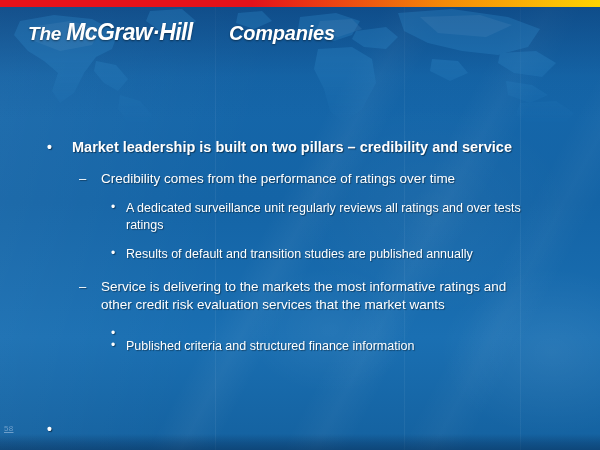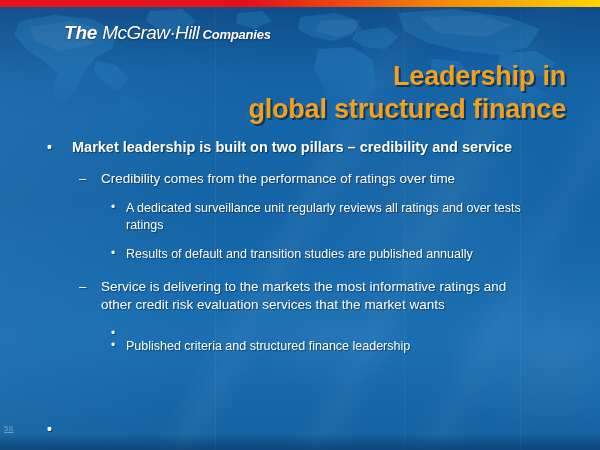--- a/index.html
+++ b/index.html
@@ -88,23 +88,23 @@
     left: 28px;
     top: 21px;
     font-style: italic;
     font-size: 21px;
     line-height: 1;
     color: #FFFFFF;
     white-space: nowrap;
     text-shadow: 0 1px 2px rgba(0,0,0,0.45);
     letter-spacing: -0.2px;
   }
-  .logo .lt-the      { font-weight: bold; font-size: 19px; margin-left: 36px; }
-  .logo .lt-mcgraw   { font-weight: normal; font-size: 19px; letter-spacing: -0.6px; }
-  .logo .lt-comp     { font-weight: bold; font-size: 13px; }
+  .logo .lt-the      { font-weight: bold; font-size: 19px; }
+  .logo .lt-mcgraw   { font-weight: bold; font-size: 23px; letter-spacing: -0.6px; }
+  .logo .lt-comp     { font-weight: bold; font-size: 20px; padding-left: 31px; }
 
   .title {
     position: absolute;
     right: 34px;
     top: 60px;
     width: 440px;
     text-align: right;
     font-size: 27px;
     font-weight: bold;
     line-height: 1.22;
@@ -253,24 +253,20 @@
       <path d="M30 20 L70 14 L100 22 L92 38 L60 44 L34 34 Z"></path>
       <path d="M320 14 L352 12 L362 22 L338 30 L316 24 Z"></path>
       <path d="M420 10 L480 8 L512 18 L486 30 L438 26 Z"></path>
     </g>
   </svg>
 
   <div class="logo">
     <span class="lt-the">The </span><span class="lt-mcgraw">McGraw·Hill</span><span class="lt-comp"> Companies</span>
   </div>
 
-  <div class="title">
-    <div>Leadership in</div>
-    <div>global structured finance</div>
-  </div>
 
   <div class="body-area">
 
     <div class="bullet lvl1">
       <span class="marker">•</span>
       <span class="btext">Market leadership is built on two pillars – credibility and service</span>
     </div>
 
     <div class="gap-sm"></div>
 
@@ -303,21 +299,21 @@
     <div class="gap-sm"></div>
 
     <div class="bullet lvl3">
       <span class="marker">•</span>
     </div>
 
     <div class="gap-sm"></div>
 
     <div class="bullet lvl3">
       <span class="marker">•</span>
-      <span class="btext">Published criteria and structured finance leadership</span>
+      <span class="btext">Published criteria and structured finance information</span>
     </div>
 
   </div>
 
   <div class="new-products">
     <span class="marker">•</span>
   </div>
 
   <div class="slide-number">58</div>
 

